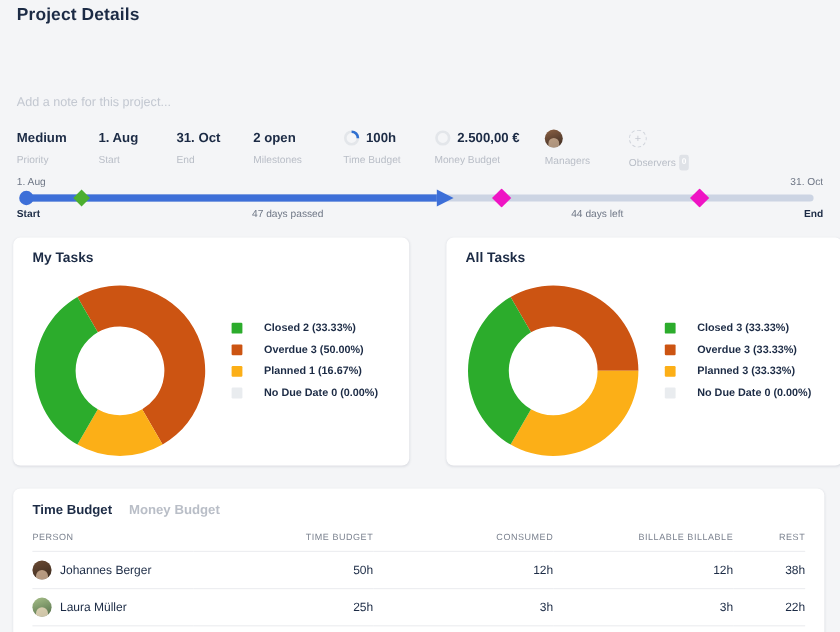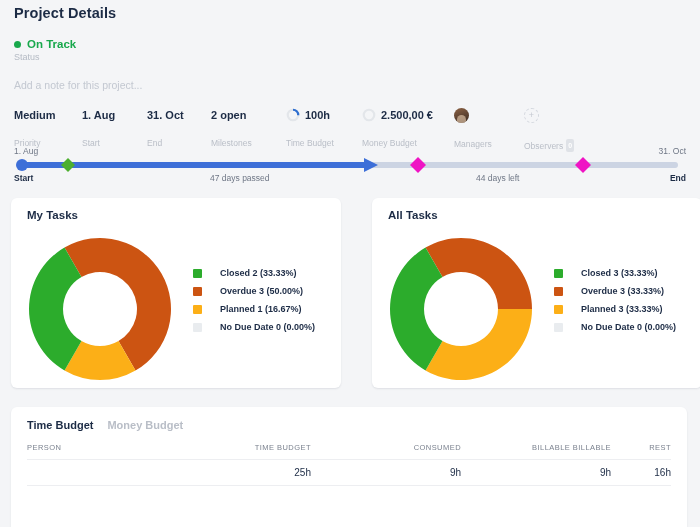--- a/index.html
+++ b/index.html
@@ -43,21 +43,21 @@
     font-size: 10.5px; color: #c3c8d1;
   }
 
   
   .meta-row { position: absolute; left: 14px; top: 108px; width: 672px; height: 30px; }
   .meta-item { position: absolute; top: 0; }
   .meta-value {
     font-size: 11px; font-weight: bold; color: #1c2b45;
     white-space: nowrap; line-height: 14px;
   }
-  .meta-label { font-size: 8.5px; color: #b9bec7; margin-top: 16px; line-height: 11px; }
+  .meta-label { font-size: 8.5px; color: #b9bec7; margin-top: 6px; line-height: 11px; }
 
   .meta-with-icon { display: flex; align-items: flex-end; gap: 5px; }
 
   .ring { width: 14px; height: 14px; flex: 0 0 14px; }
 
   .avatar-sm {
     width: 15px; height: 15px; border-radius: 50%;
     background: linear-gradient(160deg,#8d6244 0%,#5d4231 55%,#3b2a20 100%);
     display: block; position: relative; overflow: hidden;
   }
@@ -139,27 +139,20 @@
   .col-a { width: 150px; } .col-b { width: 150px; }
   .col-c { width: 150px; } .col-d { width: 60px; }
 </style>
 </head>
 <body>
 
 <div id="page">
 
   <div class="page-title">Project Details</div>
 
-  <div class="status-block">
-    <div class="status-line">
-      <span class="status-dot"></span>
-      <span class="status-text">On Track</span>
-    </div>
-    <div class="status-label">Status</div>
-  </div>
 
   <div class="note-field">Add a note for this project...</div>
 
   <div class="meta-row">
 
     <div class="meta-item" style="left:0px">
       <div class="meta-value">Medium</div>
       <div class="meta-label">Priority</div>
     </div>
 
@@ -308,20 +301,44 @@
           <th class="person-col">PERSON</th>
           <th class="col-a">TIME BUDGET</th>
           <th class="col-b">CONSUMED</th>
           <th class="col-c">BILLABLE BILLABLE</th>
           <th class="col-d">REST</th>
         </tr>
       </thead>
       <tbody>
         <tr>
           <td class="person-col">
+            <span class="person-cell">
+              <span class="avatar-row av-1"></span>
+              <span>Johannes Berger</span>
+            </span>
+          </td>
+          <td>50h</td>
+          <td>12h</td>
+          <td>12h</td>
+          <td>38h</td>
+        </tr>
+        <tr>
+          <td class="person-col">
+            <span class="person-cell">
+              <span class="avatar-row av-2"></span>
+              <span>Laura Müller</span>
+            </span>
+          </td>
+          <td>25h</td>
+          <td>3h</td>
+          <td>3h</td>
+          <td>22h</td>
+        </tr>
+        <tr>
+          <td class="person-col">
             
           </td>
           <td>25h</td>
           <td>9h</td>
           <td>9h</td>
           <td>16h</td>
         </tr>
       </tbody>
     </table>
   </div>

